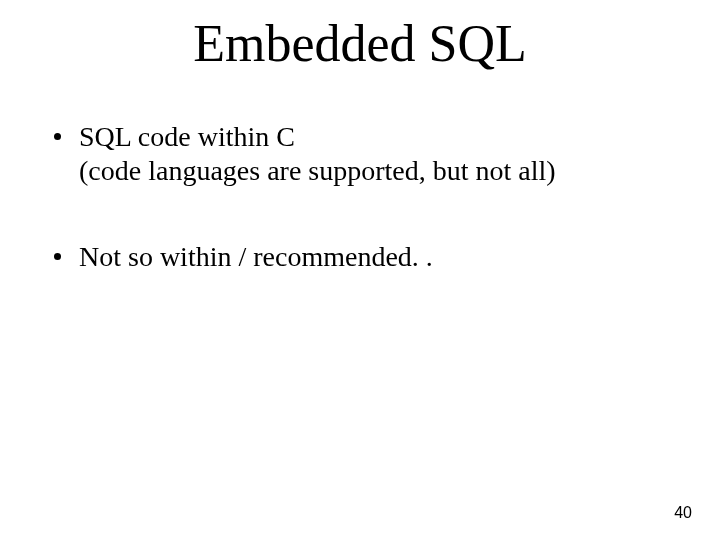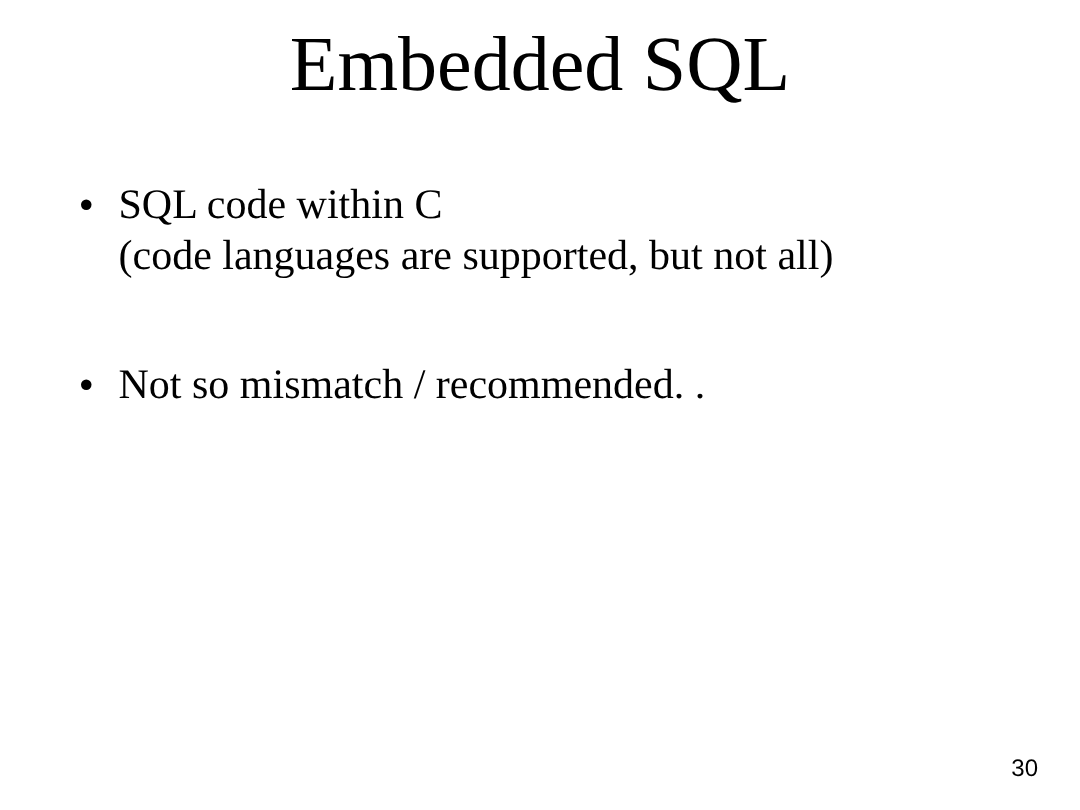--- a/index.html
+++ b/index.html
@@ -75,21 +75,21 @@
       <span class="text">
         <span>SQL code within C</span><br>
         <span>(code languages are supported, but not all)</span>
       </span>
     </div>
 
 
     <div class="bullet">
       <span class="dot"></span>
       <span class="text">
-        <span>Not so mismatch / recommended. .</span>
+        <span>Not so within / recommended. .</span>
       </span>
     </div>
 
   </div>
 
-  <div class="page-number">30</div>
+  <div class="page-number">40</div>
 
 </div>
 
 </body></html>

